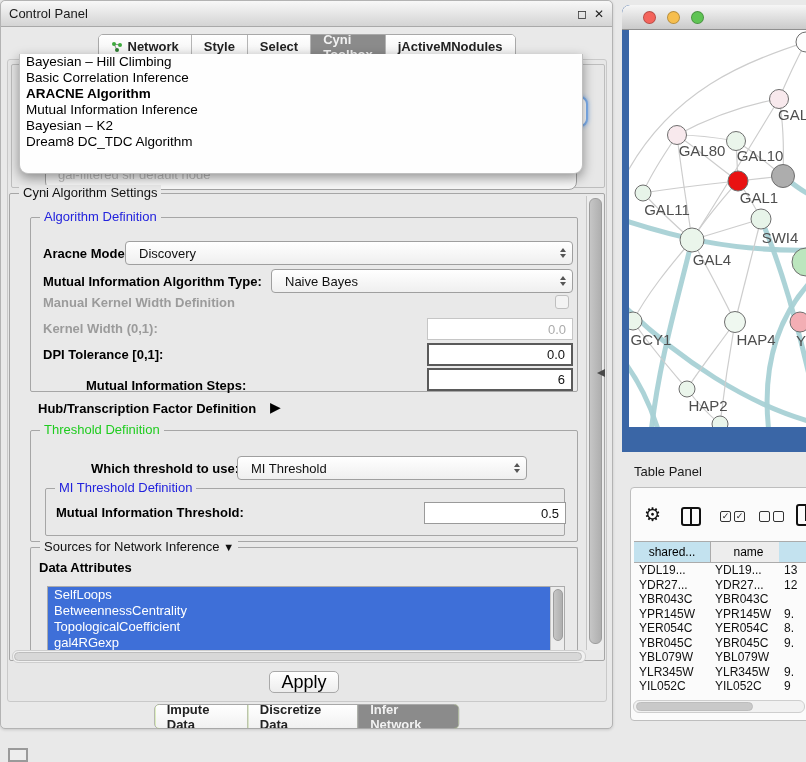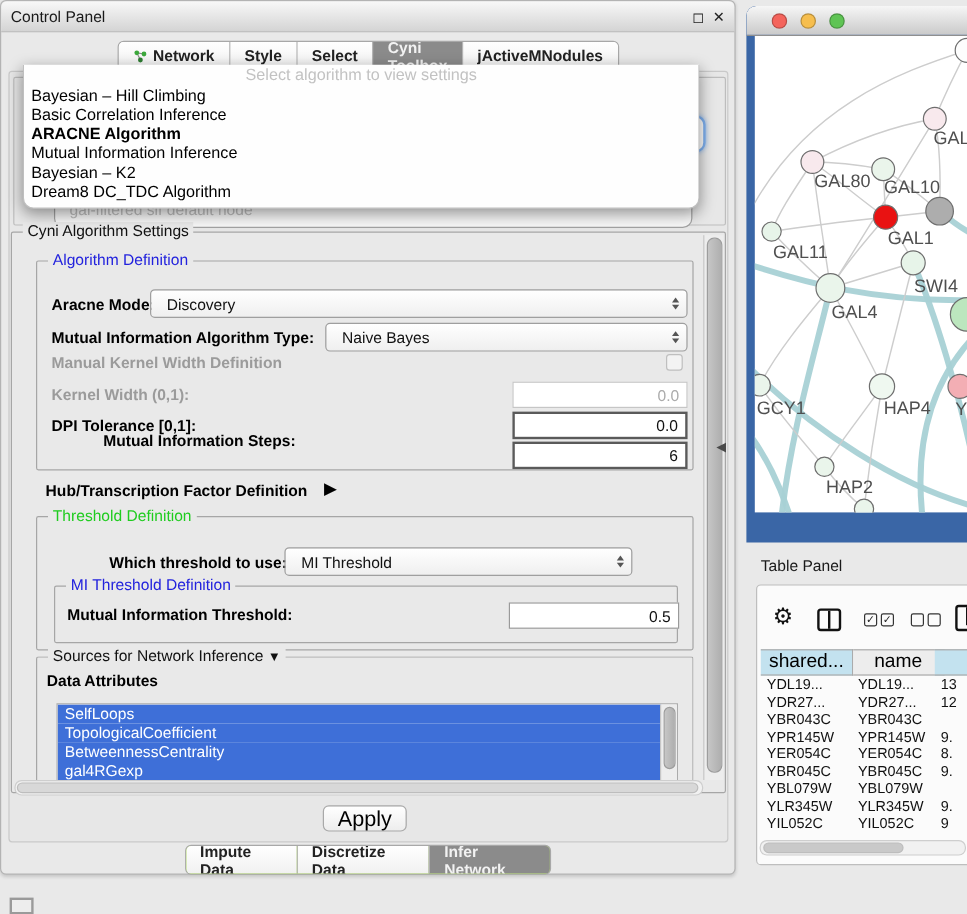--- a/index.html
+++ b/index.html
@@ -92,21 +92,21 @@
   
   #tp-title{position:absolute;left:634px;top:464px;font-size:13px;color:#1a1a1a;}
   #tpanel{position:absolute;left:630px;top:487px;width:176px;height:232px;background:#FBFBFB;
           border:1px solid #BEBEBE;border-radius:4px 0 0 4px;overflow:hidden;}
   .tp-toolicon{position:absolute;color:#111;}
   .colsplit{position:absolute;width:20px;height:19px;border:2px solid #111;border-radius:3px;box-sizing:border-box;}
   .colsplit:before{content:"";position:absolute;left:7px;top:0;width:2px;height:15px;background:#111;}
   .cbx{position:absolute;width:11px;height:11px;border:1.5px solid #333;border-radius:2px;box-sizing:border-box;
        font-size:9px;line-height:9px;text-align:center;color:#222;font-weight:bold;}
   .tbl-head{position:absolute;top:53px;height:22px;border-top:1px solid #ABABAB;border-bottom:1px solid #ABABAB;
-            box-sizing:border-box;display:flex;align-items:center;justify-content:center;font-size:16px;color:#000;
+            box-sizing:border-box;display:flex;align-items:center;justify-content:center;font-size:12px;color:#000;
             border-right:1px solid #ABABAB;}
   .trow{position:absolute;height:14.5px;font-size:12px;color:#111;white-space:nowrap;}
   .trow span{position:absolute;top:0;line-height:14.5px;}
 
   
   #cursor{position:absolute;left:597px;top:369px;width:0;height:0;
           border-top:4px solid transparent;border-bottom:4px solid transparent;border-right:8px solid #4a4a4a;}
   
   #mini-square{position:absolute;left:8px;top:748px;width:20px;height:14px;border:2px solid #9a9a9a;background:#EDEDED;box-sizing:border-box;}
 </style>
@@ -151,21 +151,20 @@
 
     <div id="content-frame"></div>
 
     <div class="frag-group"></div>
     <div class="frag-focus"></div>
     <div class="frag-combo">
       <span>gal-filtered sif default node</span>
     </div>
 
     <div id="algo-popup">
-      <div class="ph">Select algorithm to view settings</div>
       <div id="algo-items">
           <div class="it">Bayesian – Hill Climbing</div>
           <div class="it">Basic Correlation Inference</div>
           <div class="it" style="font-weight: bold;">ARACNE Algorithm</div>
           <div class="it">Mutual Information Inference</div>
           <div class="it">Bayesian – K2</div>
           <div class="it">Dream8 DC_TDC Algorithm</div>
         </div>
     </div>
 
@@ -203,21 +202,21 @@
         <span class="lbl dis" style="left:12px;top:103px;">Kernel Width (0,1):</span>
         <div class="field dis" style="left:396px;top:100px;width:146px;height:22px;">
           <span>0.0</span>
         </div>
 
         <span class="lbl" style="left:12px;top:129px;">DPI Tolerance [0,1]:</span>
         <div class="field dark" style="left:396px;top:125px;width:146px;height:23px;">
           <span>0.0</span>
         </div>
 
-        <span class="lbl" style="left:12px;top:142px;padding-left:43px;">Mutual Information Steps:</span>
+        <span class="lbl" style="left:12px;top:160px;padding-left:43px;">Mutual Information Steps:</span>
         <div class="field dark" style="left:396px;top:150px;width:146px;height:23px;">
           <span>6</span>
         </div>
       </div>
 
       <span class="lbl" style="left:28px;top:207px;">Hub/Transcription Factor Definition</span>
       <span style="position:absolute;left:260px;top:205px;font-size:14px;color:#000;">▶</span>
 
       <div class="grp" style="left:20px;top:236px;width:548px;height:112px;">
         <span class="legend green">Threshold Definition</span>
@@ -242,22 +241,22 @@
 
       <div class="grp" style="left:20px;top:353px;width:548px;height:110px;border-bottom:none;padding-left:33px;">
         <span class="legend">
           <span>Sources for Network Inference</span>
           <span style="font-size:11px;">▼</span>
         </span>
         <span class="lbl" style="left:8px;top:12px;">Data Attributes</span>
         <div id="attr-list">
           <div id="attr-items">
               <div class="list-item">SelfLoops</div>
+              <div class="list-item">BetweennessCentrality</div>
               <div class="list-item">TopologicalCoefficient</div>
-              <div class="list-item">BetweennessCentrality</div>
               <div class="list-item">gal4RGexp</div>
             </div>
           <div class="vtrack" style="right:0;top:0;width:13px;height:67px;">
             <div class="vthumb" style="left:2px;top:2px;width:8px;height:50px;"></div>
           </div>
         </div>
       </div>
 
       <div class="htrack" style="left:2px;top:456px;width:572px;height:11px;">
         <div class="hthumb" style="left:1px;top:1px;width:566px;height:7px;"></div>

